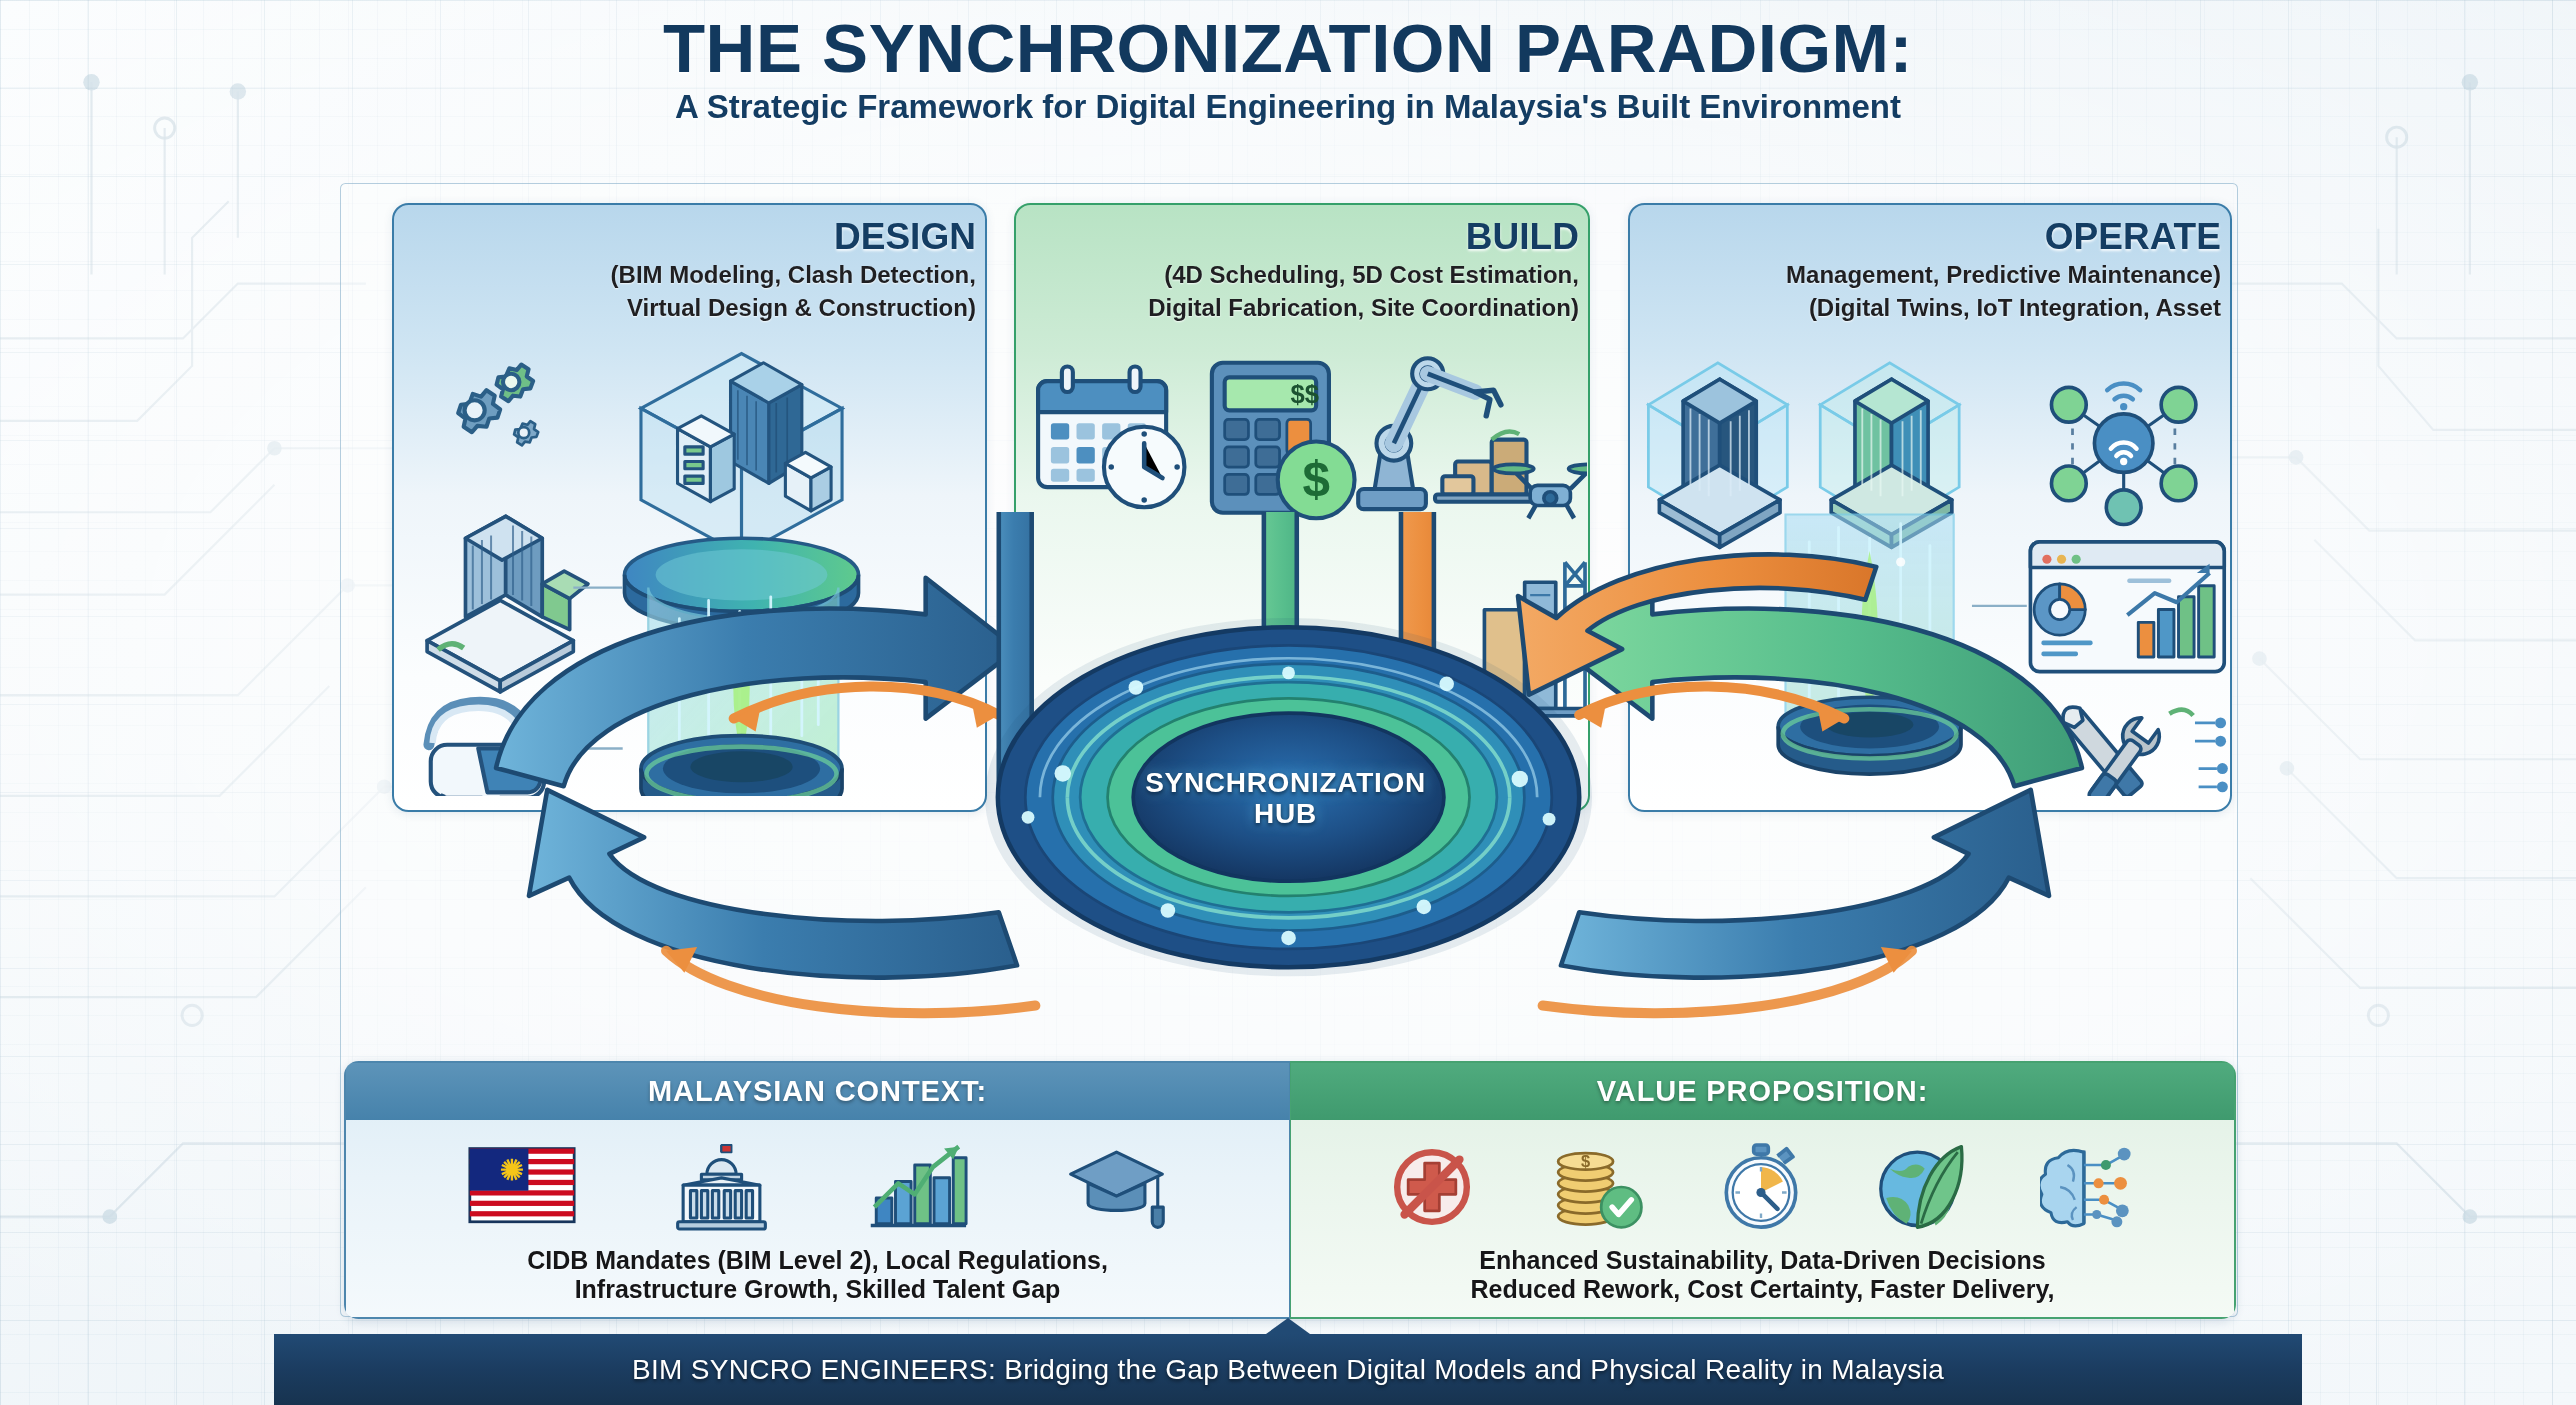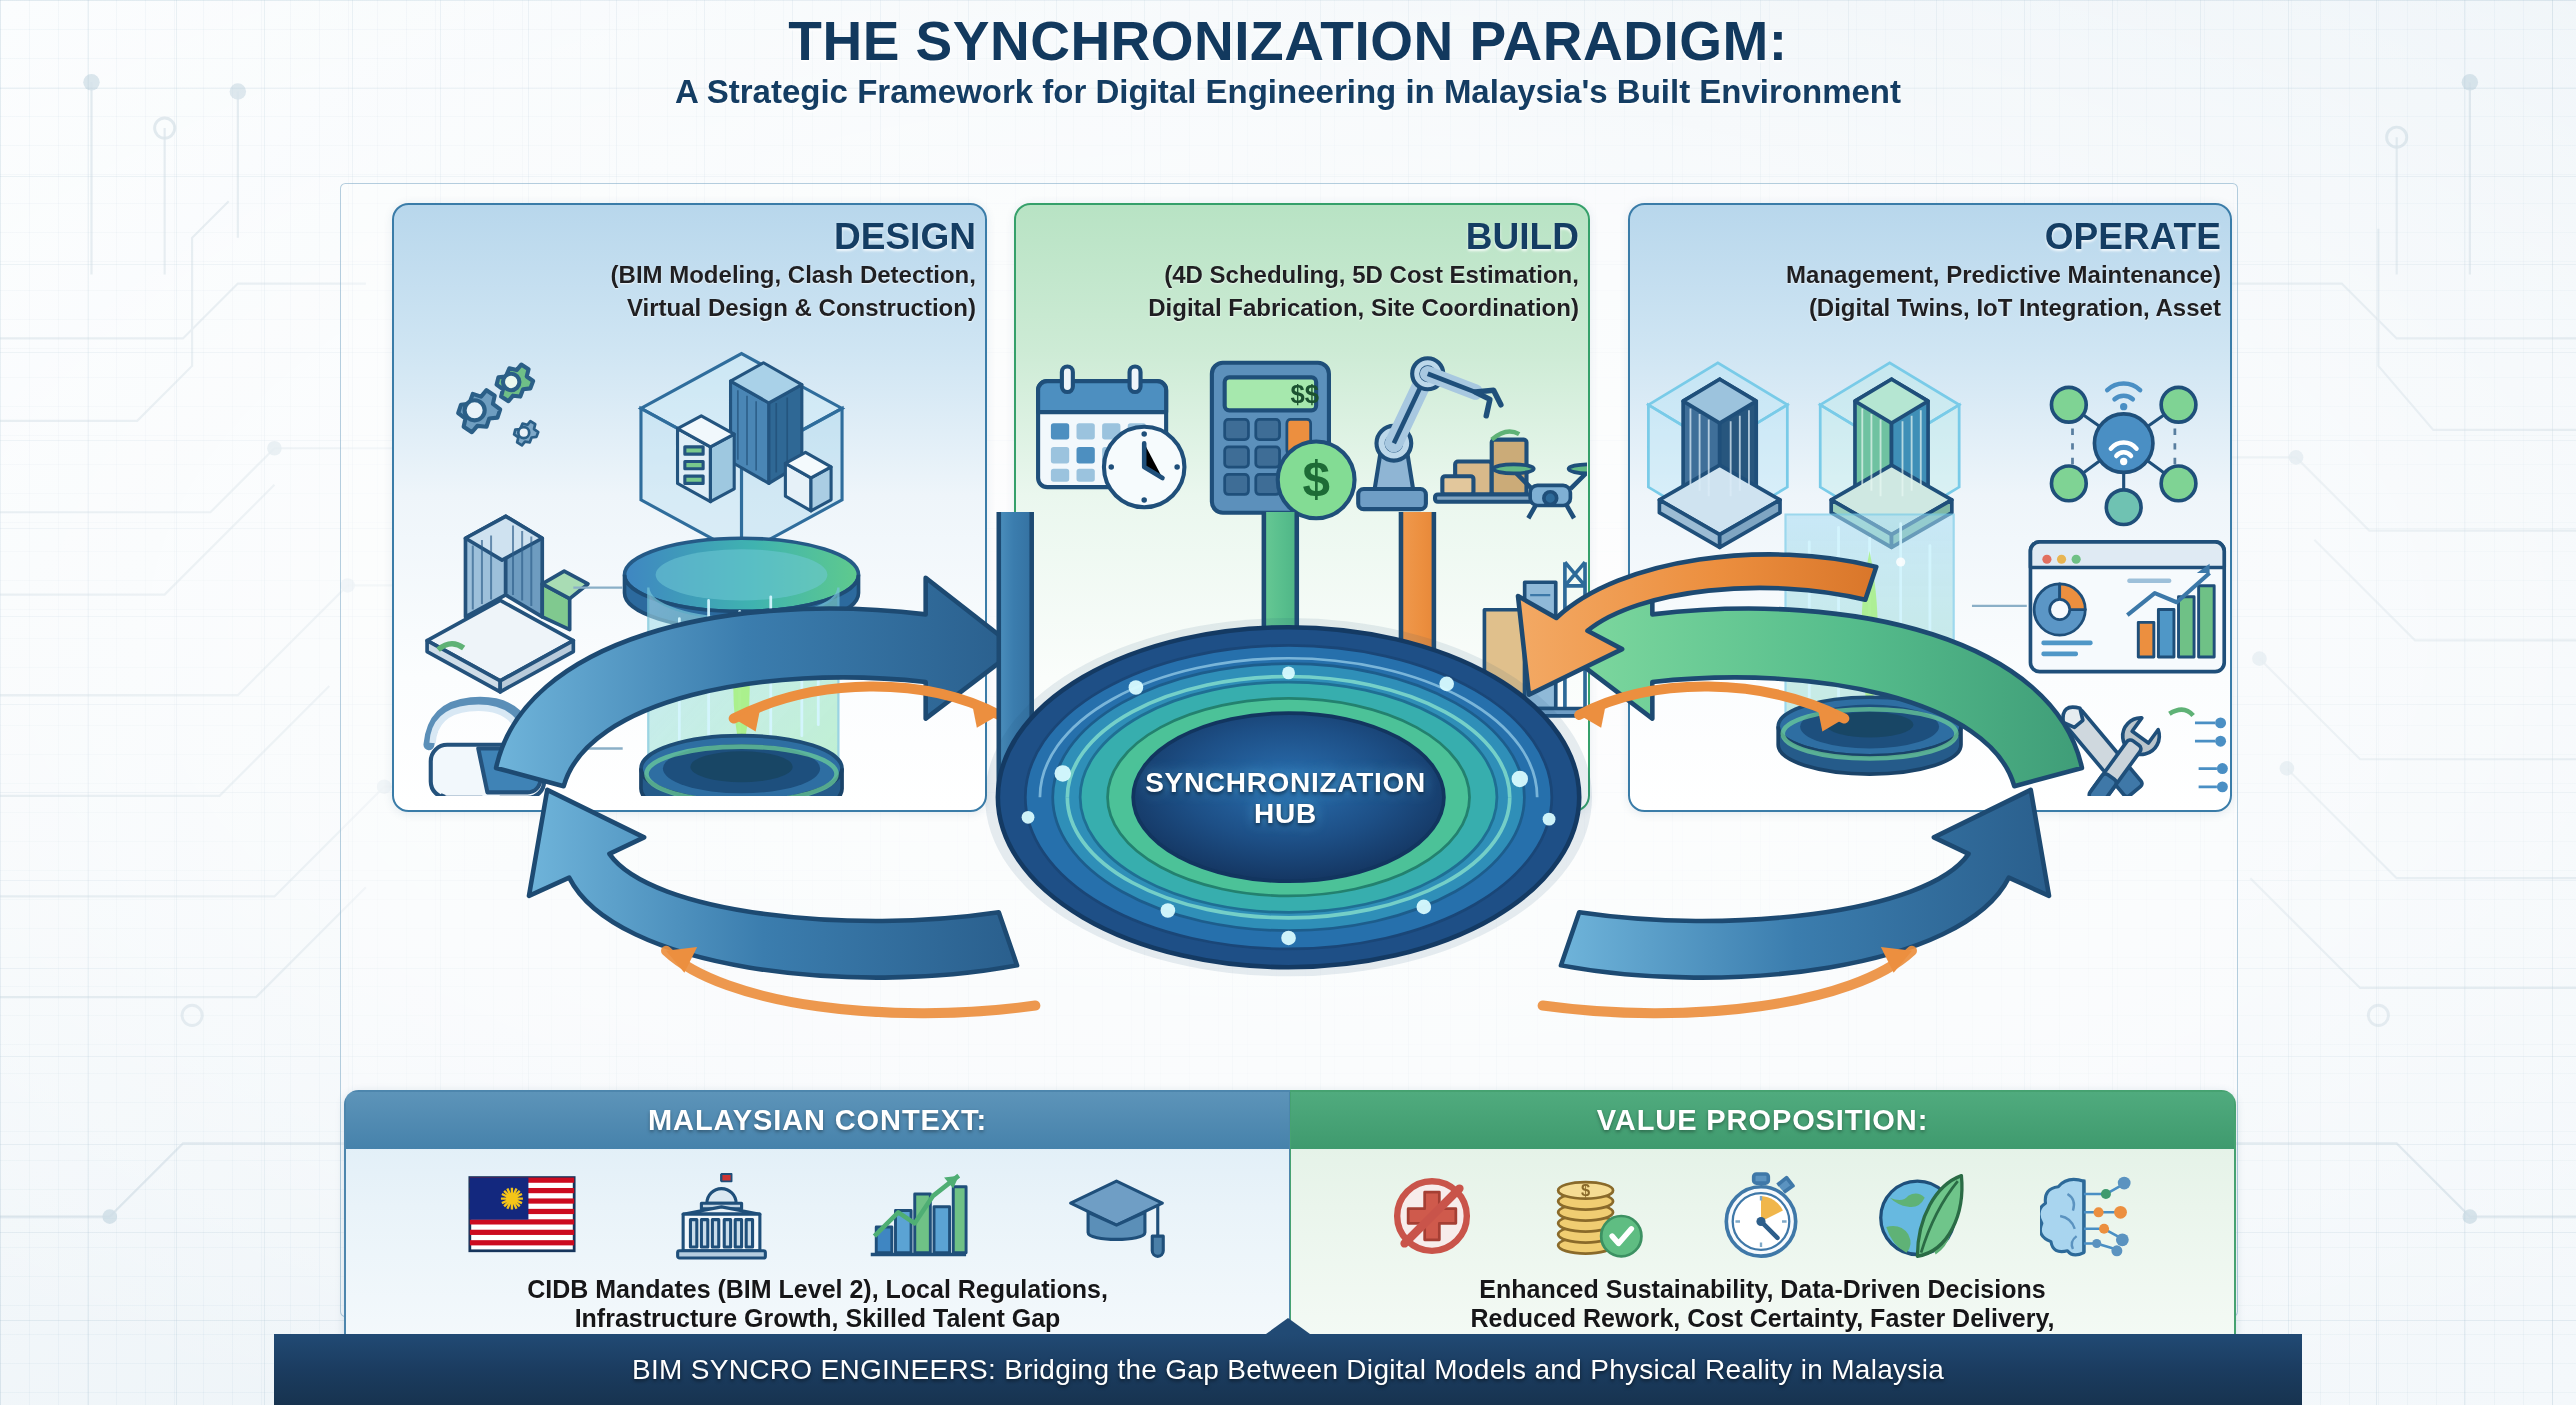--- a/index.html
+++ b/index.html
@@ -35,21 +35,21 @@
     position: absolute; inset: 0;
     background: radial-gradient(ellipse 75% 65% at 50% 45%, rgba(255,255,255,0.92) 0%, rgba(255,255,255,0.55) 55%, rgba(255,255,255,0) 100%);
   }
 
   
   #header {
     position: absolute; left: 0; right: 0; top: 9.1px;
     text-align: center;
   }
   #title {
-    font-size: 55px; font-weight: bold; letter-spacing: 0.5px;
+    font-size: 69px; font-weight: bold; letter-spacing: 0.5px;
     color: #12395e;
     text-shadow: 0 1.8px 2.7px rgba(255,255,255,0.95), 0 0.9px 0 rgba(255,255,255,1);
   }
   #subtitle {
     font-size: 33px; font-weight: bold; 
     color: #143d63;
     text-shadow: 0 1.8px 2.7px rgba(255,255,255,0.95);
   }
 
   
@@ -110,21 +110,21 @@
     position: absolute;
     left: 1139px; top: 767px; width: 293px;
     text-align: center;
     font-size: 28px; font-weight: bold; color: #ffffff;
     letter-spacing: 0.7px; line-height: 1.12;
     text-shadow: 0 1.8px 4.6px rgba(0,20,45,0.85), 0 0 12.8px rgba(110,220,255,0.6);
   }
 
   
   #bottom-wrap {
-    position: absolute; left: 344px; top: 1090px;
+    position: absolute; left: 344px; top: 1061px;
     width: 1892px; height: 258px;
     display: flex;
     border-radius: 14.6px;
     overflow: hidden;
     box-shadow: 0 2.7px 9.1px rgba(30,70,110,0.14);
   }
   .bottom-col { flex: 1; display: flex; flex-direction: column; position: relative; }
   #bottom-left  { border: 2.7px solid #4d86ad; border-right: 1.8px solid #4d86ad; background: linear-gradient(180deg,#dcecf6 0%, #e9f3f9 45%, #f4f9fc 100%); }
   #bottom-right { border: 2.7px solid #46a271; border-left: 1.8px solid #46a271; background: linear-gradient(180deg,#e0f0e4 0%, #eaf5ec 45%, #f4faf5 100%); }
   .bottom-head {

